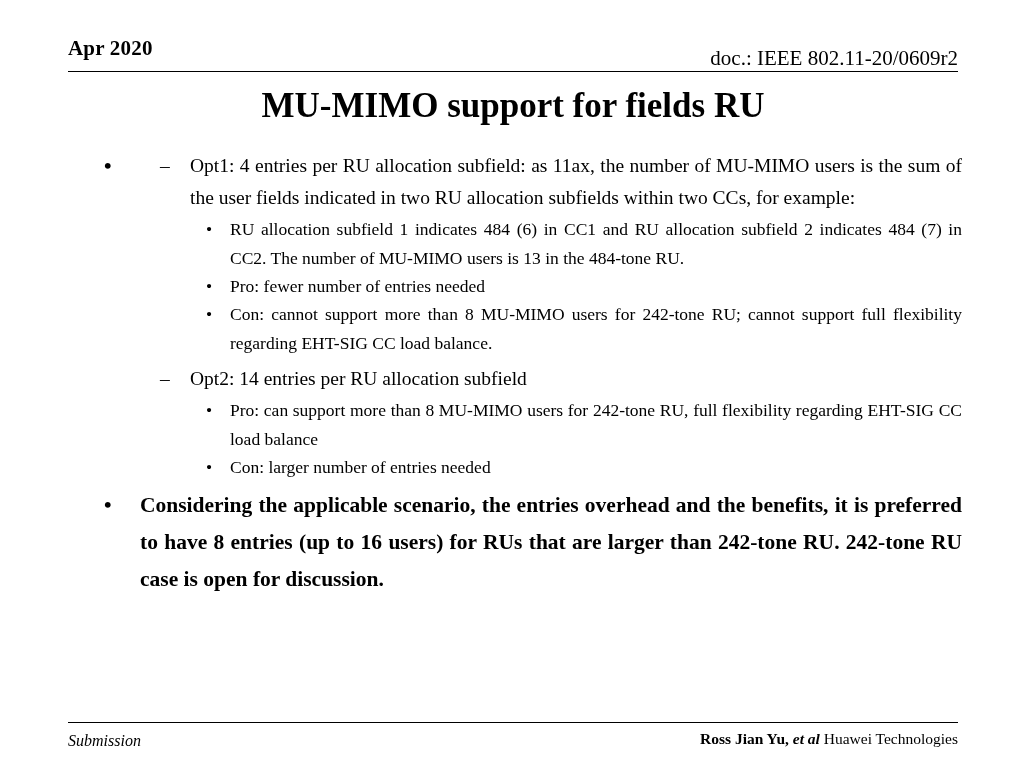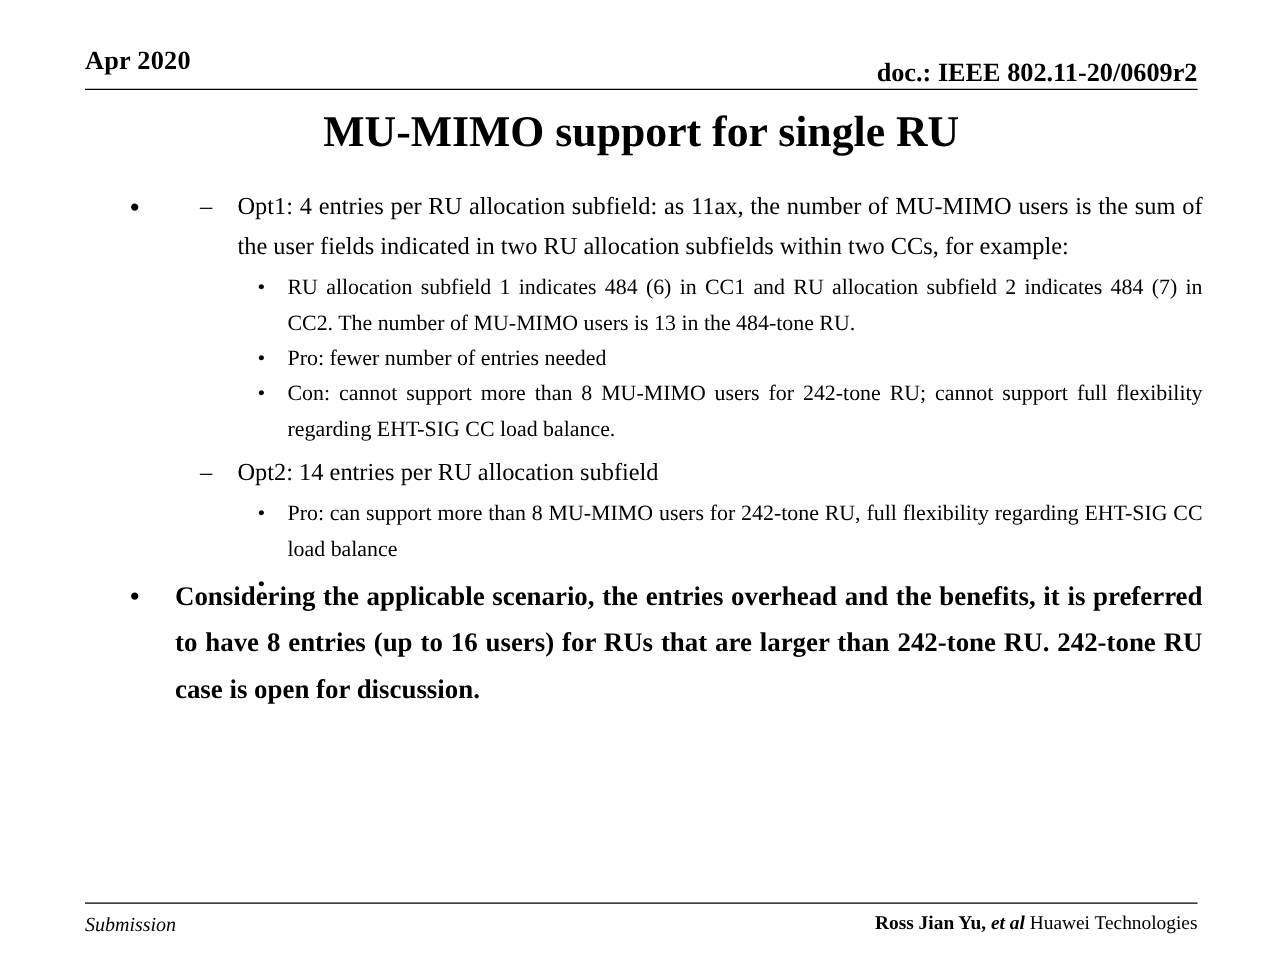--- a/index.html
+++ b/index.html
@@ -35,21 +35,21 @@
     top: 0;
     font-size: 21px;
     font-weight: bold;
     letter-spacing: 0.2px;
   }
   .header-doc {
     position: absolute;
     right: 0;
     top: 10px;
     font-size: 21px;
-    font-weight: bold;
+    font-weight: normal;
     text-align: left;
     white-space: nowrap;
   }
   .header-rule {
     position: absolute;
     left: 68px;
     top: 71px;
     width: 890px;
     height: 0;
     border-top: 1.6px solid #000;
@@ -170,21 +170,21 @@
 <body>
 
 <div class="slide">
 
   <div class="header">
     <div class="header-date">Apr 2020</div>
     <div class="header-doc">doc.: IEEE 802.11-20/0609r2</div>
   </div>
   <div class="header-rule"></div>
 
-  <div class="slide-title">MU-MIMO support for single RU</div>
+  <div class="slide-title">MU-MIMO support for fields RU</div>
 
   <div class="body">
 
     <div class="lvl1">
       <span class="bullet">•</span>
     </div>
 
     <div class="lvl2">
       <span class="bullet">–</span>
       <span>Opt1: 4 entries per RU allocation subfield: as 11ax, the number of MU-MIMO users is the sum of the user fields indicated in two RU allocation subfields within two CCs, for example:</span>
@@ -210,20 +210,21 @@
       <span>Opt2: 14 entries per RU allocation subfield</span>
     </div>
 
     <div class="lvl3">
       <span class="bullet">•</span>
       <span>Pro: can support more than 8 MU-MIMO users for 242-tone RU, full flexibility regarding EHT-SIG CC load balance</span>
     </div>
 
     <div class="lvl3">
       <span class="bullet">•</span>
+      <span>Con: larger number of entries needed</span>
     </div>
 
     <div class="lvl1 gap-top">
       <span class="bullet">•</span>
       <span>Considering the applicable scenario, the entries overhead and the benefits, it is preferred to have 8 entries (up to 16 users) for RUs that are larger than 242-tone RU. 242-tone RU case is open for discussion.</span>
     </div>
 
   </div>
 
   <div class="footer-rule"></div>

